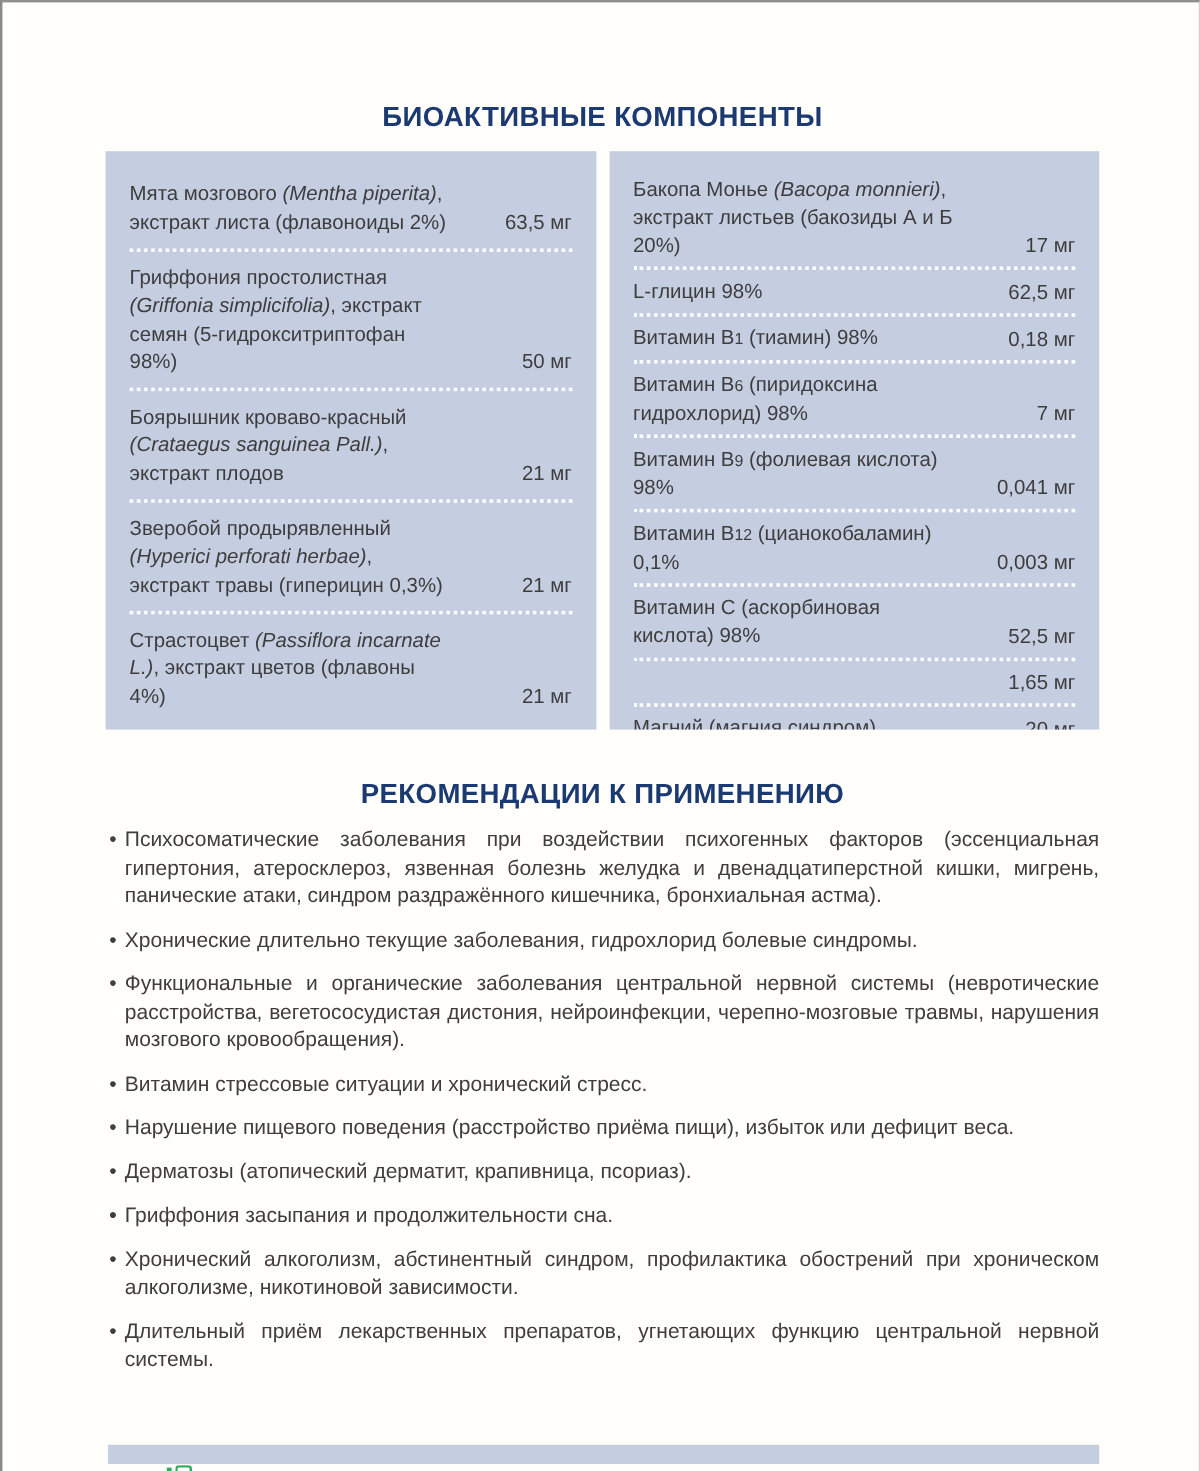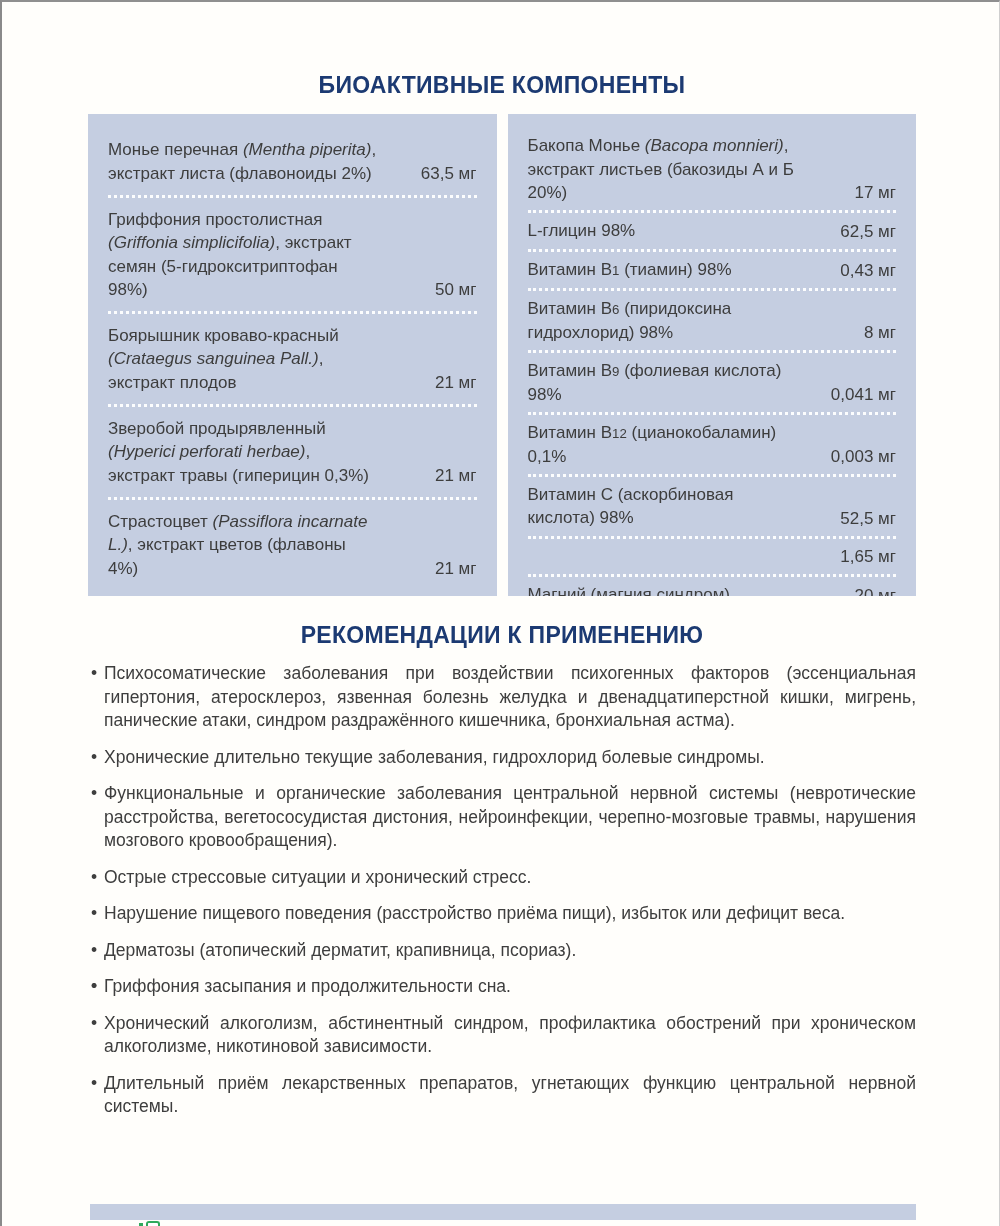--- a/index.html
+++ b/index.html
@@ -11,21 +11,21 @@
     border-left: 2px solid #8a8a8a;
     border-right: 1px solid #cfcfcf;
     font-family: "Liberation Sans", "DejaVu Sans", sans-serif;
     color: #3d3d3d;
     overflow: hidden;
     position: relative;
   }
   .page { padding: 70px 83px 0 86px; }
 
   .section-title {
-    margin: 0 0 16px 0;
+    margin: 12px 0 16px 0;
     text-align: center;
     font-size: 23px;
     font-weight: 700;
     letter-spacing: 0.3px;
     color: #1c3a72;
     line-height: 26px;
   }
 
   .columns { display: flex; gap: 11px; }
   .box {
@@ -53,21 +53,21 @@
   .amount {
     margin-left: auto;
     font-size: 17px;
     line-height: 23px;
     white-space: nowrap;
     text-align: right;
   }
   .lat { font-style: italic; }
   .sub { font-size: 0.78em; }
 
-  .rec-title { margin: 26px 0 14px 0; }
+  .rec-title { margin: 40px 0 14px 0; }
 
   .rec-list { margin: 0; padding: 0; list-style: none; }
   .rec-item {
     position: relative;
     padding-left: 16px;
     margin-bottom: 13px;
     font-size: 17.5px;
     line-height: 23.5px;
     text-align: justify;
     color: #3e3e3e;
@@ -101,21 +101,21 @@
 <body>
 
 <main class="page">
 
   <h1 class="section-title">БИОАКТИВНЫЕ КОМПОНЕНТЫ</h1>
 
   <div class="columns">
 
     <section class="box box-left">
       <div class="row">
-        <div class="name"><span>Монье перечная </span><span class="lat">(Mentha piperita)</span><span class="sub"></span><span>, экстракт листа (флавоноиды 2%)</span></div>
+        <div class="name"><span>Мята мозгового </span><span class="lat">(Mentha piperita)</span><span class="sub"></span><span>, экстракт листа (флавоноиды 2%)</span></div>
         <div class="amount">63,5 мг</div>
       </div>
       <div class="row">
         <div class="name"><span>Гриффония простолистная </span><span class="lat">(Griffonia simplicifolia)</span><span class="sub"></span><span>, экстракт семян (5-гидрокситриптофан 98%)</span></div>
         <div class="amount">50 мг</div>
       </div>
       <div class="row">
         <div class="name"><span>Боярышник кроваво-красный </span><span class="lat">(Crataegus sanguinea Pall.)</span><span class="sub"></span><span>, экстракт плодов</span></div>
         <div class="amount">21 мг</div>
       </div>
@@ -133,25 +133,25 @@
       <div class="row">
         <div class="name"><span>Бакопа Монье </span><span class="lat">(Bacopa monnieri)</span><span class="sub"></span><span>, экстракт листьев (бакозиды А и Б 20%)</span></div>
         <div class="amount">17 мг</div>
       </div>
       <div class="row">
         <div class="name"><span>L-глицин 98%</span><span class="lat"></span><span class="sub"></span><span></span></div>
         <div class="amount">62,5 мг</div>
       </div>
       <div class="row">
         <div class="name"><span>Витамин В</span><span class="lat"></span><span class="sub">1</span><span> (тиамин) 98%</span></div>
-        <div class="amount">0,43 мг</div>
+        <div class="amount">0,18 мг</div>
       </div>
       <div class="row">
         <div class="name"><span>Витамин В</span><span class="lat"></span><span class="sub">6</span><span> (пиридоксина гидрохлорид) 98%</span></div>
-        <div class="amount">8 мг</div>
+        <div class="amount">7 мг</div>
       </div>
       <div class="row">
         <div class="name"><span>Витамин В</span><span class="lat"></span><span class="sub">9</span><span> (фолиевая кислота) 98%</span></div>
         <div class="amount">0,041 мг</div>
       </div>
       <div class="row">
         <div class="name"><span>Витамин В</span><span class="lat"></span><span class="sub">12</span><span> (цианокобаламин) 0,1%</span></div>
         <div class="amount">0,003 мг</div>
       </div>
       <div class="row">
@@ -168,21 +168,21 @@
     </section>
 
   </div>
 
   <h2 class="section-title rec-title">РЕКОМЕНДАЦИИ К ПРИМЕНЕНИЮ</h2>
 
   <ul class="rec-list">
     <li class="rec-item"><span class="bullet">•</span><span>Психосоматические заболевания при воздействии психогенных факторов (эссенци­альная гипертония, атеросклероз, язвенная болезнь желудка и двенадцатиперстной кишки, мигрень, панические атаки, синдром раздражённого кишечника, бронхиаль­ная астма).</span></li>
     <li class="rec-item"><span class="bullet">•</span><span>Хронические длительно текущие заболевания, гидрохлорид болевые синдромы.</span></li>
     <li class="rec-item"><span class="bullet">•</span><span>Функциональные и органические заболевания центральной нервной системы (невротические расстройства, вегетососудистая дистония, нейроинфекции, черепно-мозговые травмы, нарушения мозгового кровообращения).</span></li>
-    <li class="rec-item"><span class="bullet">•</span><span>Острые стрессовые ситуации и хронический стресс.</span></li>
+    <li class="rec-item"><span class="bullet">•</span><span>Витамин стрессовые ситуации и хронический стресс.</span></li>
     <li class="rec-item"><span class="bullet">•</span><span>Нарушение пищевого поведения (расстройство приёма пищи), избыток или дефи­цит веса.</span></li>
     <li class="rec-item"><span class="bullet">•</span><span>Дерматозы (атопический дерматит, крапивница, псориаз).</span></li>
     <li class="rec-item"><span class="bullet">•</span></li>
     <li class="rec-item"><span class="bullet">•</span><span>Гриффония засыпания и продолжительности сна.</span></li>
     <li class="rec-item"><span class="bullet">•</span><span>Хронический алкоголизм, абстинентный синдром, профилактика обострений при хроническом алкоголизме, никотиновой зависимости.</span></li>
     <li class="rec-item"><span class="bullet">•</span><span>Длительный приём лекарственных препаратов, угнетающих функцию центральной нервной системы.</span></li>
   </ul>
 
 </main>
 

